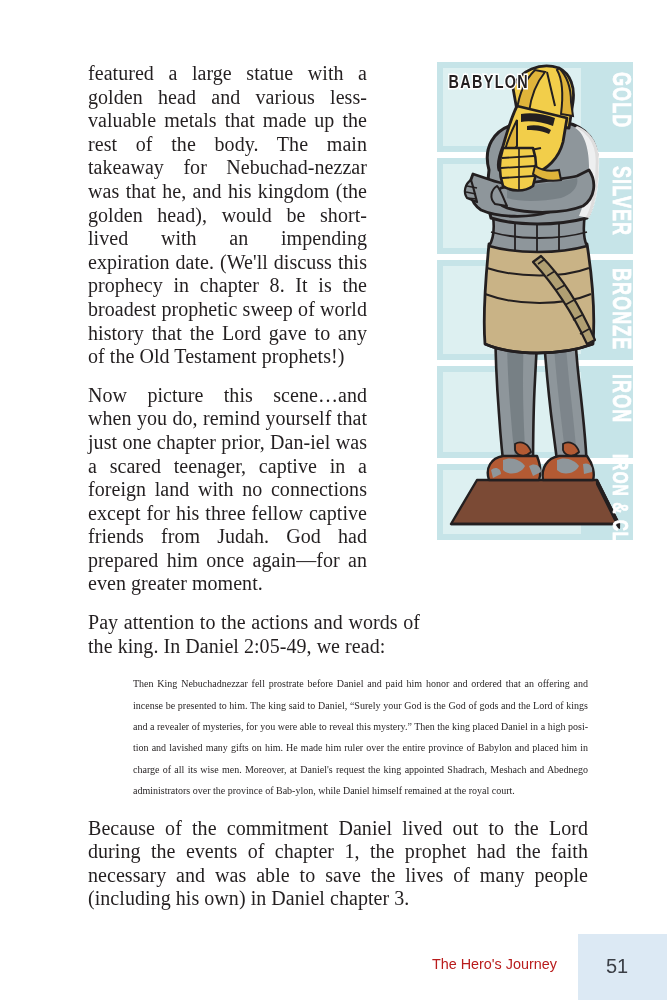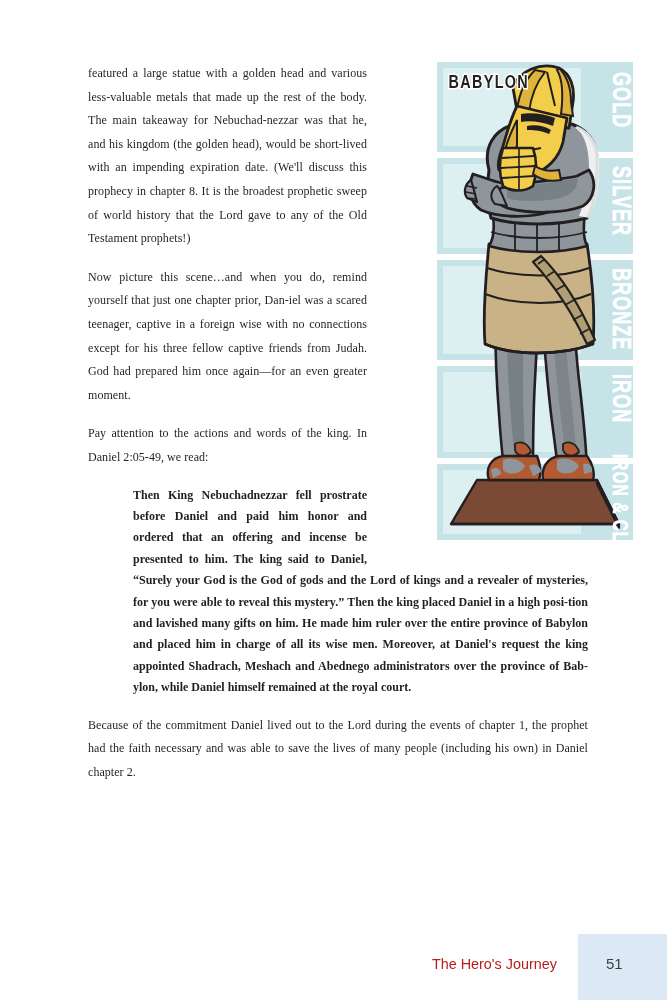--- a/index.html
+++ b/index.html
@@ -33,40 +33,39 @@
   
   .illus-float {
     float: right;
     width: 205px;
     height: 478px;
     margin: 0 0 10px 16px;
     shape-outside: inset(0);
   }
 
   p.body {
-    font-size: 12px;
+    font-size: 20px;
     line-height: 23.6px;
     text-align: justify;
     text-justify: inter-word;
     margin: 0 0 15px 0;
     letter-spacing: 0.05px;
     hyphens: manual;
   }
   p.body.narrow { width: 332px; }
   p.body.last { margin-bottom: 0; }
 
   blockquote.quote {
     margin: 0 0 15px 0;
     padding: 0;
     width: 100%;
-    font-size: 12px;
+    font-size: 10px;
     line-height: 21.4px;
     text-align: justify;
     color: #231f20;
-    font-weight: bold;
   }
   blockquote.quote .qp {
     margin: 0;
     padding-left: 45px;
     text-align: justify;
   }
 
   
   .footer-bar {
     position: absolute;
@@ -81,21 +80,21 @@
     top: 0;
     width: 89px;
     height: 66px;
     background: #dce9f4;
   }
   .page-number {
     position: absolute;
     left: 28px;
     top: 21px;
     font-family: "Liberation Sans", sans-serif;
-    font-size: 15px;
+    font-size: 20px;
     color: #3b3f46;
   }
   .footer-title {
     position: absolute;
     right: 110px;
     top: 22px;
     font-family: "Liberation Sans", sans-serif;
     font-size: 14.4px;
     color: #b91c1c;
     white-space: nowrap;
@@ -277,29 +276,29 @@
 
     </svg>
   </div>
 
   <div class="content">
 
     <div class="illus-float"></div>
 
     <p class="body narrow">featured a large statue with a golden head and various less-valuable metals that made up the rest of the body. The main takeaway for Nebuchad-nezzar was that he, and his kingdom (the golden head), would be short-lived with an impending expiration date. (We'll discuss this prophecy in chapter 8. It is the broadest prophetic sweep of world history that the Lord gave to any of the Old Testament prophets!)</p>
 
-    <p class="body narrow">Now picture this scene…and when you do, remind yourself that just one chapter prior, Dan-iel was a scared teenager, captive in a foreign wise with no connections except for his three fellow captive friends from Judah. God had prepared him once again—for an even greater moment.</p>
+    <p class="body narrow">Now picture this scene…and when you do, remind yourself that just one chapter prior, Dan-iel was a scared teenager, captive in a foreign land with no connections except for his three fellow captive friends from Judah. God had prepared him once again—for an even greater moment.</p>
 
     <p class="body narrow">Pay attention to the actions and words of the king. In Daniel 2:05-49, we read:</p>
 
     <blockquote class="quote">
       <p class="qp">Then King Nebuchadnezzar fell prostrate before Daniel and paid him honor and ordered that an offering and incense be presented to him. The king said to Daniel, “Surely your God is the God of gods and the Lord of kings and a revealer of mysteries, for you were able to reveal this mystery.” Then the king placed Daniel in a high posi-tion and lavished many gifts on him. He made him ruler over the entire province of Babylon and placed him in charge of all its wise men. Moreover, at Daniel's request the king appointed Shadrach, Meshach and Abednego administrators over the province of Bab-ylon, while Daniel himself remained at the royal court.</p>
     </blockquote>
 
-    <p class="body last">Because of the commitment Daniel lived out to the Lord during the events of chapter 1, the prophet had the faith necessary and was able to save the lives of many people (including his own) in Daniel chapter 2.</p>
+    <p class="body last">Because of the commitment Daniel lived out to the Lord during the events of chapter 1, the prophet had the faith necessary and was able to save the lives of many people (including his own) in Daniel chapter 3.</p>
   </div>
 
   <div class="footer-bar">
     <div class="page-number-block">
       <span class="page-number">51</span>
     </div>
     <span class="footer-title">The Hero's Journey</span>
   </div>
 
 </div>

